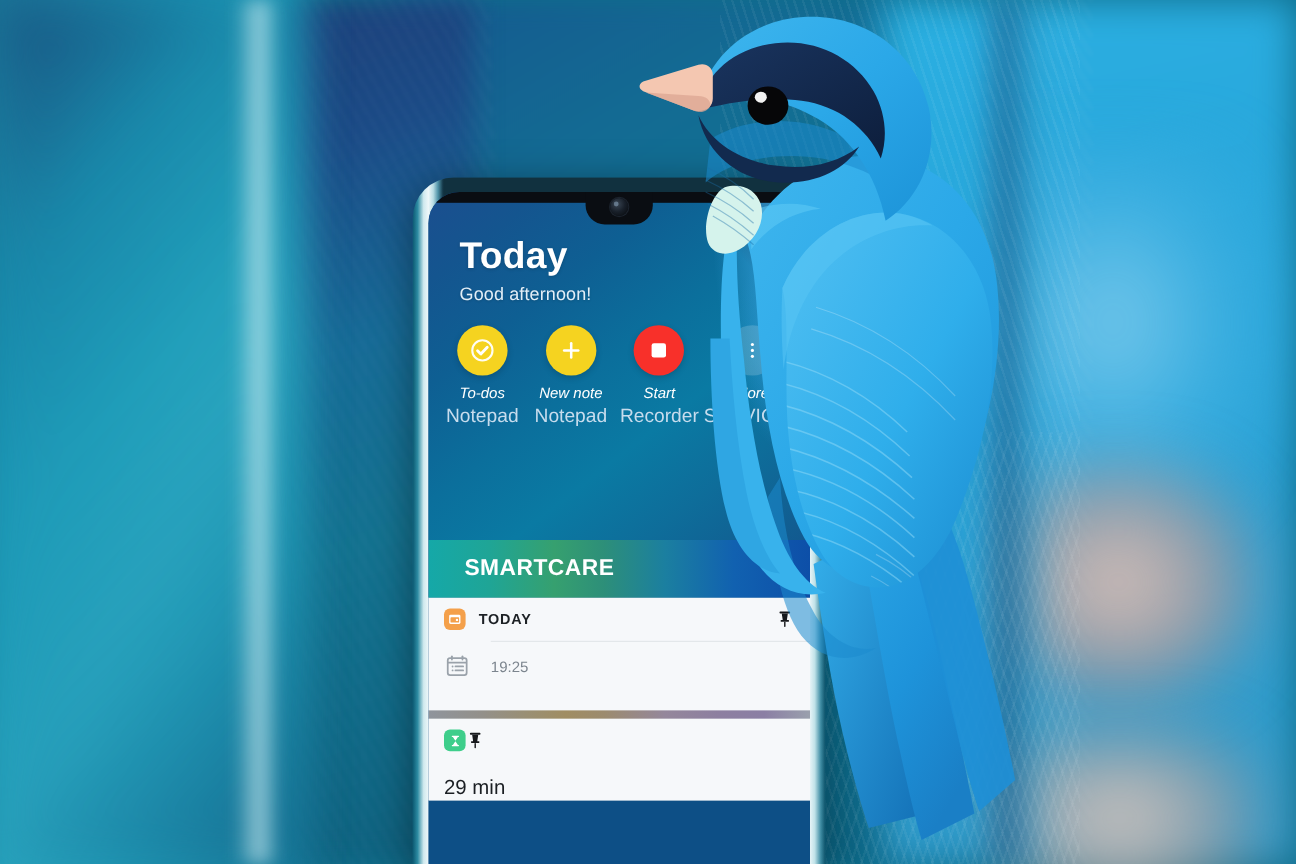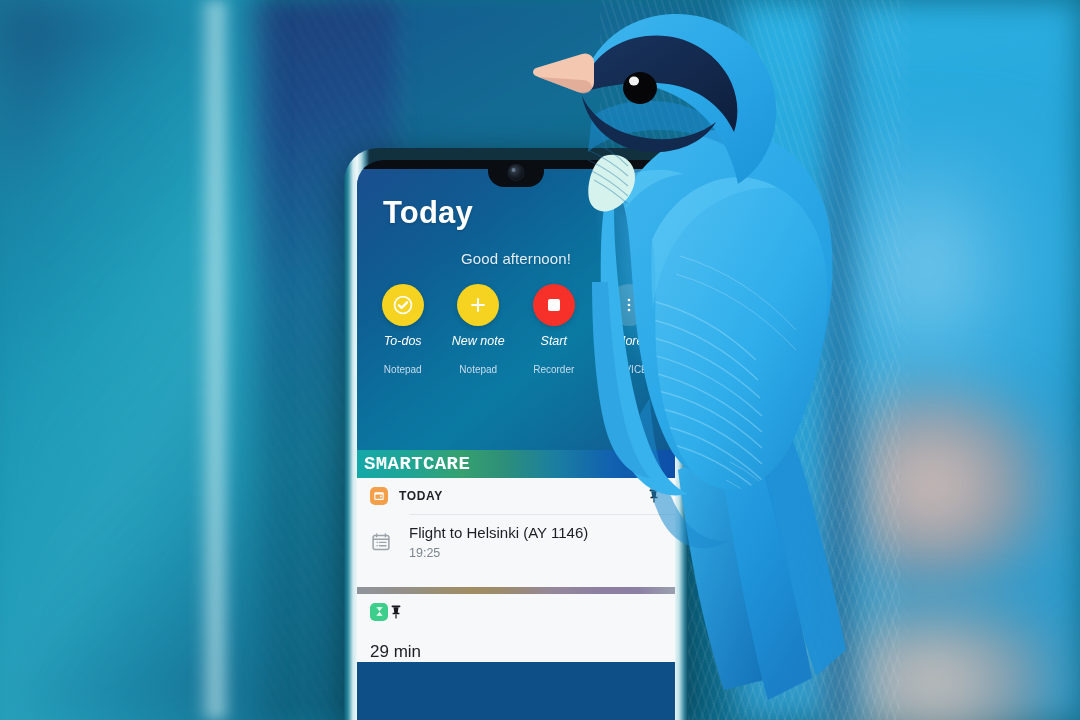--- a/index.html
+++ b/index.html
@@ -192,23 +192,22 @@
     background:radial-gradient(ellipse at 78% 40%, rgba(12,26,48,.92) 0%, rgba(14,34,60,.55) 42%, rgba(16,44,76,0) 70%);
     pointer-events:none;
   }
 
   .greeting-block { padding:28px 26px 0 26px; position:relative; z-index:3; }
   .greet-title {
     color:#ffffff; font-size:31px; font-weight:bold; letter-spacing:.2px;
     line-height:1.06; text-shadow:0 1px 3px rgba(0,0,0,.18);
   }
   .greet-sub {
-    color:#e2eef7; font-size:15px; margin-top:20px; letter-spacing:.1px;
+    color:#e2eef7; font-size:15px; margin-top:7px; letter-spacing:.1px;
     text-shadow:0 1px 2px rgba(0,0,0,.16);
-    text-align:center;
   }
 
   .searchbar {
     position:relative; z-index:3;
     margin:21px 18px 0 18px;
     height:38px;
     border-radius:19px;
     background:rgba(255,255,255,.16);
     display:flex; align-items:center;
     padding:0 16px;
@@ -225,32 +224,31 @@
     padding:0 8px;
   }
   .qitem { flex:1; text-align:center; }
   .qcircle {
     width:42px; height:42px; border-radius:50%;
     margin:0 auto 8px auto;
     display:flex; align-items:center; justify-content:center;
     box-shadow:0 2px 5px rgba(0,0,0,.17);
   }
   .qlabel { color:#ffffff; font-size:12.5px; line-height:1.25;font-style:italic; }
-  .qsub   { color:#c7dced; font-size:10px; margin-top:15px; line-height:1.2; white-space:nowrap; }
+  .qsub   { color:#c7dced; font-size:16px; margin-top:2px; line-height:1.2; white-space:nowrap; }
 
   
   .smartcare {
     position:relative; z-index:4;
-    height:28px;
+    height:48px;
     background:linear-gradient(90deg,
       #15a8a8 0%, #1fa596 16%, #36a06f 33%, #2d8f79 46%,
       #1b7fa0 62%, #1161b0 80%, #0d4fa8 100%);
     display:flex; align-items:center;
-    padding-left:7px;
-    font-family:Liberation Mono, monospace;
+    padding-left:30px;
   }
   .smartcare-txt {
     color:#ffffff; font-size:19px; font-weight:bold; letter-spacing:.4px;
   }
 
   
   .cards { background:#e9edf1; }
   .card {
     background:#f6f8fa;
   }
@@ -417,21 +415,20 @@
               <line x1="3.4" y1="9" x2="20.6" y2="9"></line>
               <line x1="7.2" y1="3.2" x2="7.2" y2="6.2" stroke-linecap="round"></line>
               <line x1="16.8" y1="3.2" x2="16.8" y2="6.2" stroke-linecap="round"></line>
               <circle cx="7.8" cy="12.4" r=".85" fill="#9aa2aa" stroke="none"></circle>
               <line x1="10.4" y1="12.4" x2="17.4" y2="12.4" stroke-linecap="round"></line>
               <circle cx="7.8" cy="16" r=".85" fill="#9aa2aa" stroke="none"></circle>
               <line x1="10.4" y1="16" x2="17.4" y2="16" stroke-linecap="round"></line>
             </svg>
           </span>
           <span>
-            <span class="event-title" style="display:block">Flight to Helsinki (AY 1146)</span>
             <span class="event-sub" style="display:block">19:25</span>
           </span>
         </div>
 
         <div style="height:16px"></div>
       </div>
 
       <div class="strip-div"></div>
 
       <div class="card">

